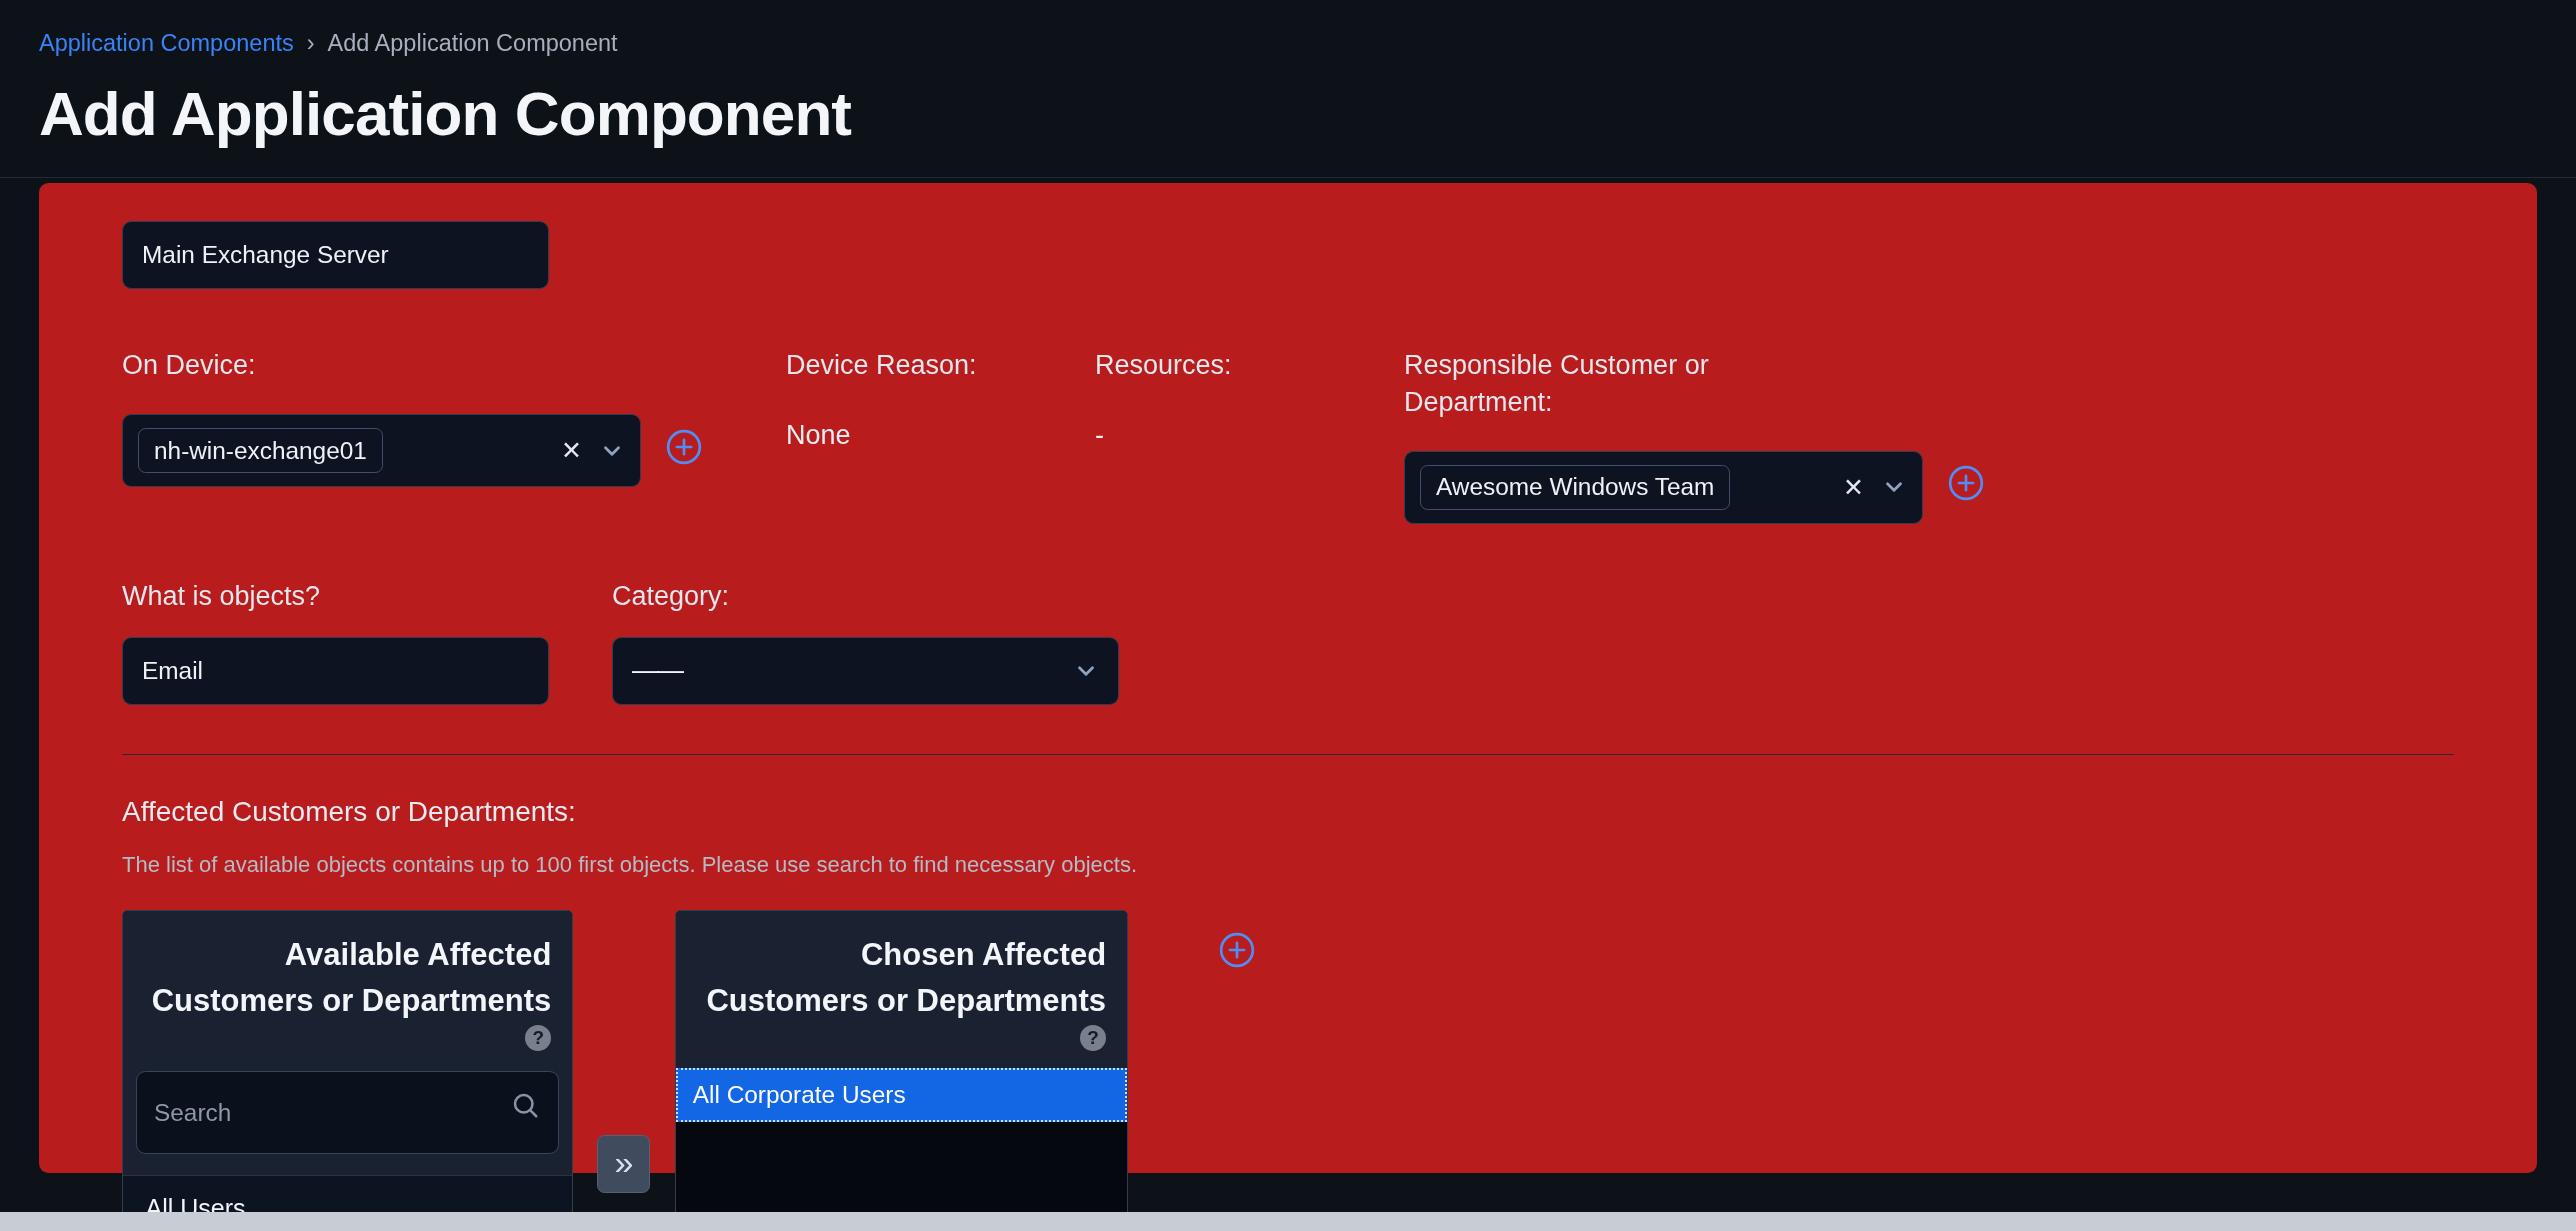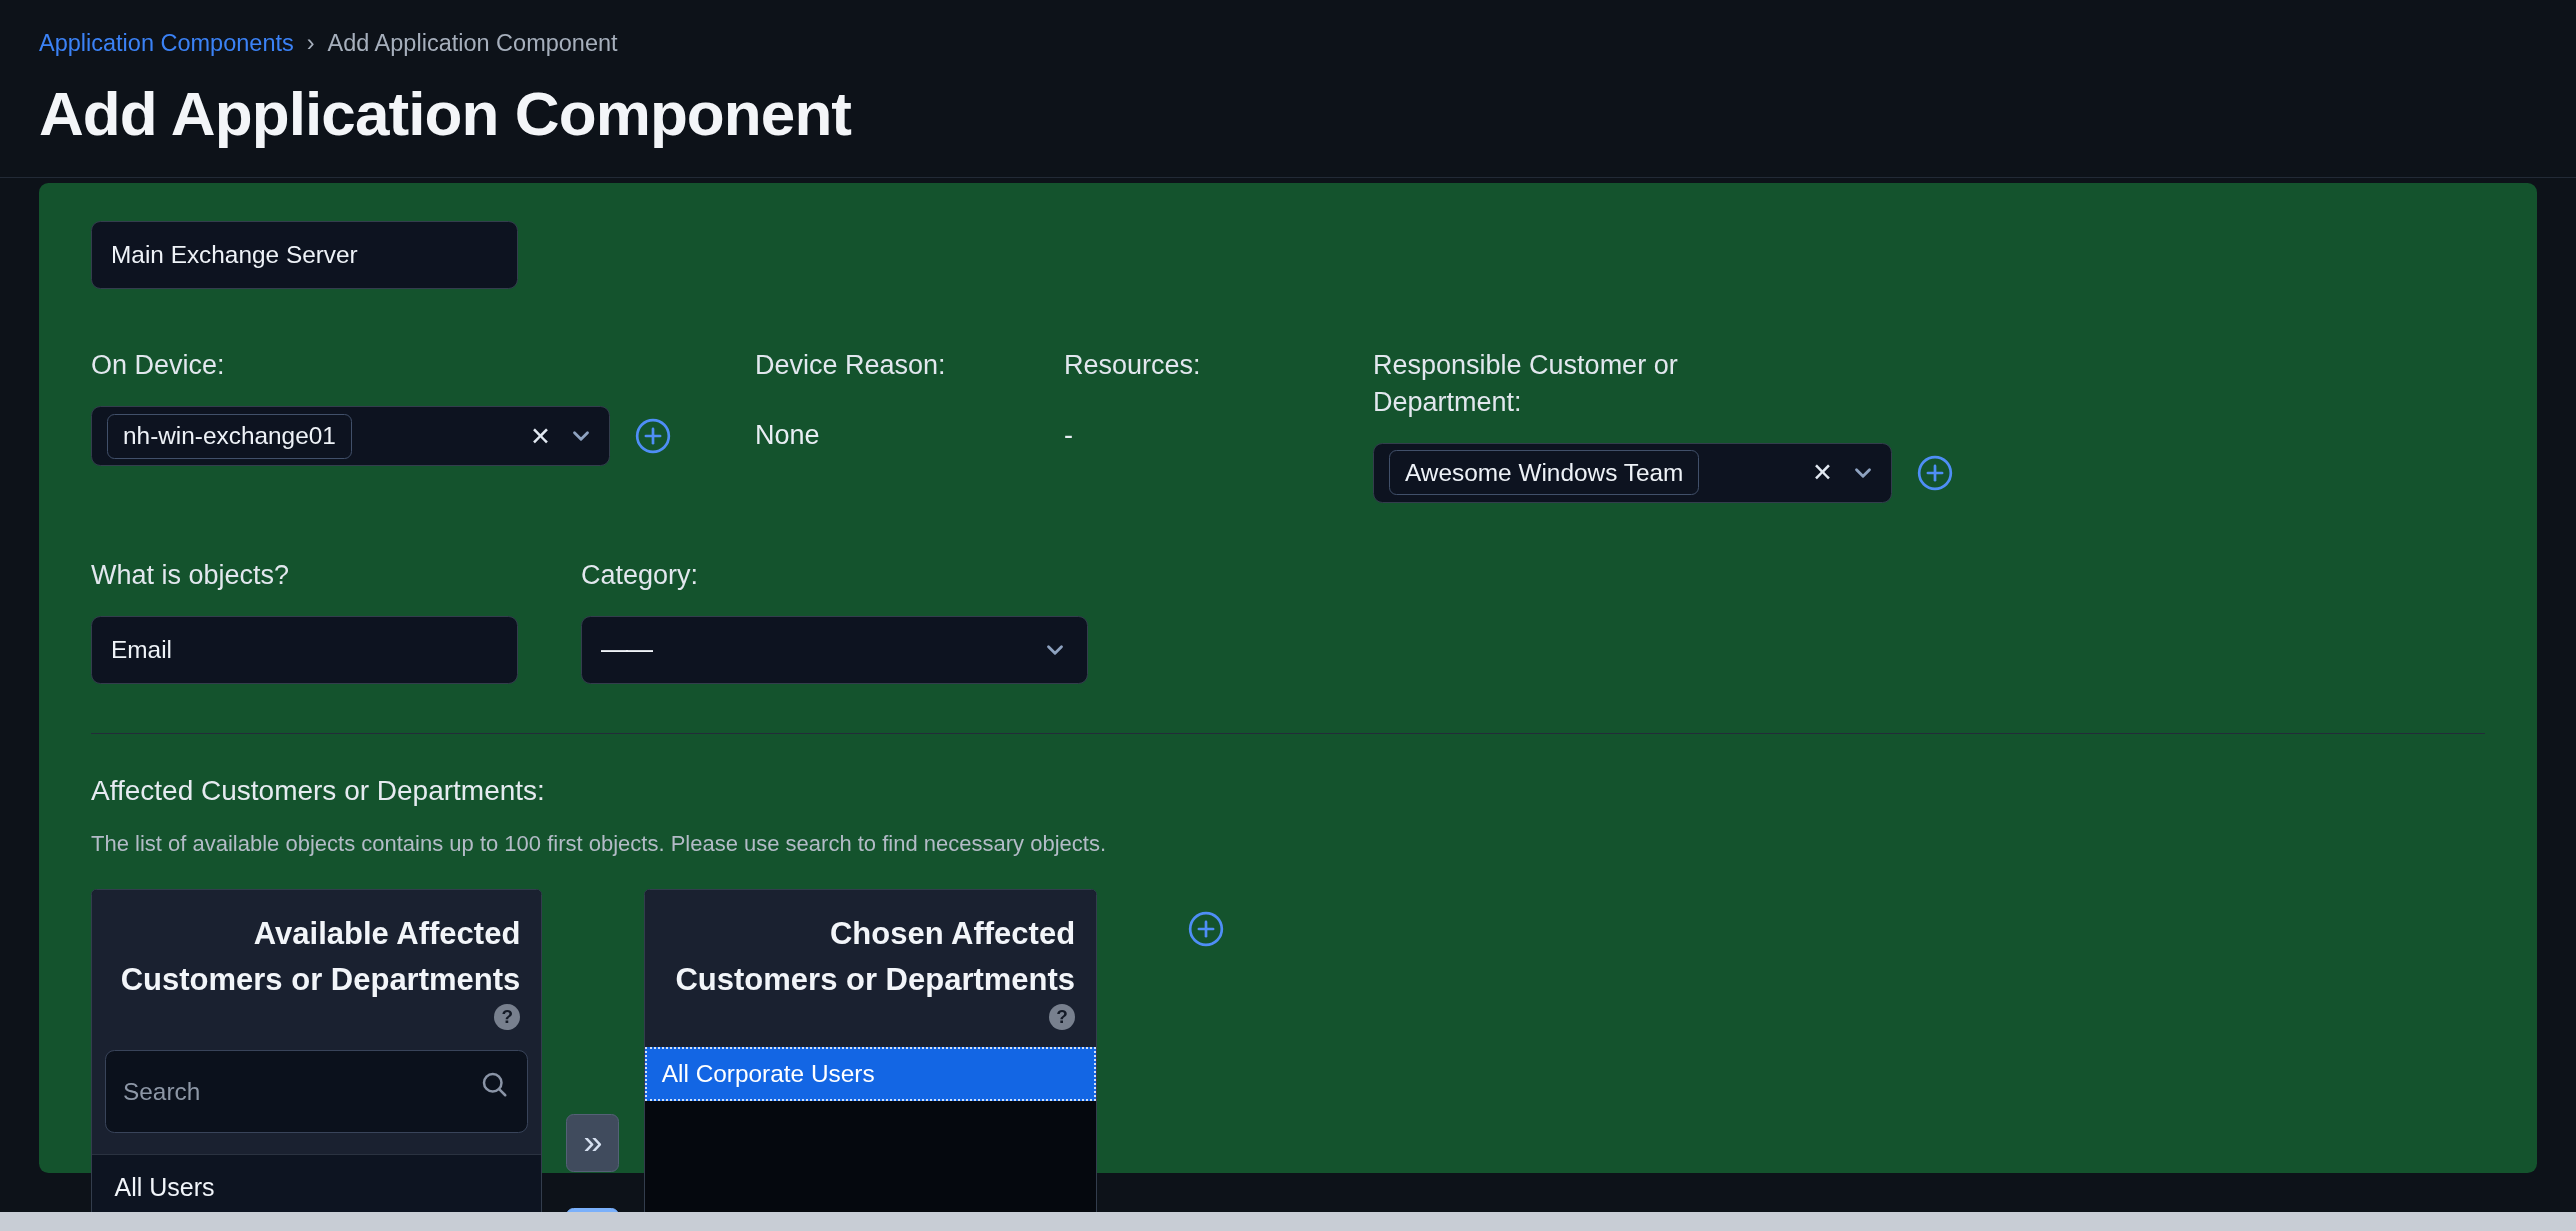--- a/index.html
+++ b/index.html
@@ -13,40 +13,40 @@
     position: relative;
   }
   
   .header { padding: 30px 39px 28px; border-bottom: 0.9px solid #222a36; }
   .breadcrumb { display:flex; align-items:center; gap:13px; font-size:23.5px; }
   .crumb-link { color:#3b82f6; cursor:pointer; }
   .crumb-sep, .crumb-current { color:#a6afbc; }
   .page-title { margin:20.7px 0 0; font-size:62px; font-weight:700; color:#f3f5f8; letter-spacing:-0.9px; }
 
   
-  .panel { margin: 5.6px 39px 0; background:#14532d; border-radius:9.4px; padding: 38px 52px 0; height: 990px; }
+  .panel { margin: 5.6px 39px 0; background:#b91c1c; border-radius:9.4px; padding: 38px 83px 0; height: 990px; }
 
   .text-input {
     height:68px; background:#0d1320; border:1.9px solid #333d4d; border-radius:9.4px;
     color:#eef2f7; font-size:24.4px; padding:0 19px; outline:none; display:block;
     font-family:"Liberation Sans",sans-serif;
   }
   .w-name { width:427px; }
 
   .row2 { display:grid; grid-template-columns:664px 309px 309px 1fr; margin-top:58px; align-items:start; }
   .row3 { display:grid; grid-template-columns:490px 1fr; margin-top:54px; align-items:start; }
 
   .field-label { font-size:27px; color:#e2e7ee; line-height:1.35; }
   .label-wrap { max-width:413px; }
   .value-text { font-size:27px; color:#e8edf3; margin-top:36px; }
 
   .combo-row { display:flex; align-items:center; margin-top:22.5px; }
   .combobox {
-    width:519px; height:60px; background:#0d1320; border:1.9px solid #333d4d; border-radius:9.4px;
-    display:flex; align-items:center; padding:0 15px; cursor:pointer;
+    width:519px; height:73px; background:#0d1320; border:1.9px solid #333d4d; border-radius:9.4px;
+    display:flex; align-items:center; padding:0 15px; cursor:pointer;margin-top:8px;
   }
   .chip { border:1.9px solid #41506a; border-radius:7.5px; padding:7.5px 15px; font-size:24.4px; color:#eef2f7; margin-right:auto; white-space:nowrap; }
   .clear-x { font-size:25px; color:#e2e9f2; margin:0 17px 0 11.3px; cursor:pointer; line-height:1; }
   .chev { display:flex; align-items:center; }
   .plus-btn { margin-left:24.4px; width:38px; height:38px; background:none; border:none; padding:0; cursor:pointer; display:flex; }
 
   .select-box {
     width:507px; height:68px; background:#0d1320; border:1.9px solid #333d4d; border-radius:9.4px;
     display:flex; align-items:center; padding:0 19px; margin-top:22.5px; cursor:pointer;
   }

